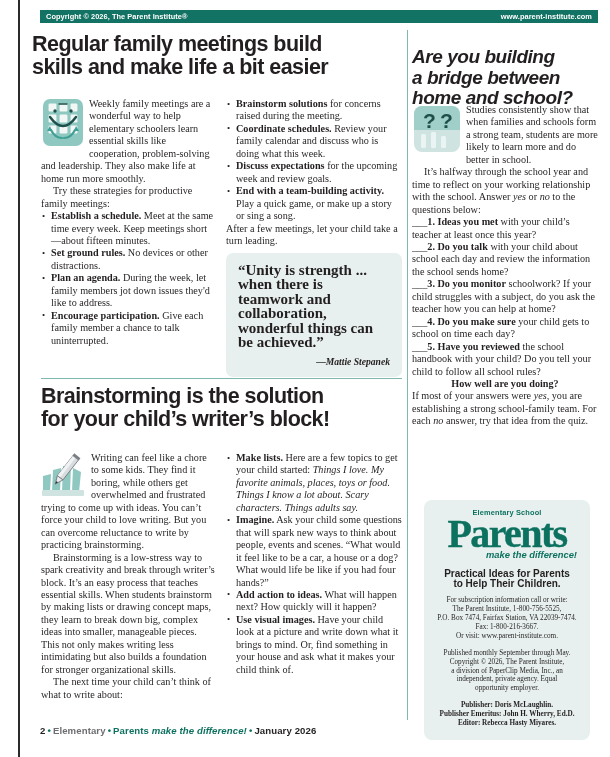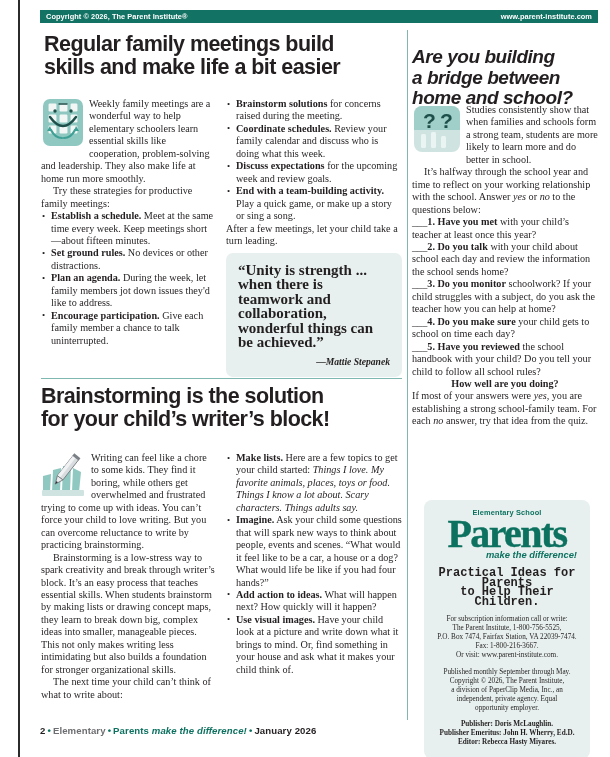--- a/index.html
+++ b/index.html
@@ -185,23 +185,23 @@
     font-family: "Liberation Sans", sans-serif;
     font-weight: bold;
     font-style: italic;
     font-size: 9.4px;
     color: #0d7160;
     margin: -4px 0 0 0;
     text-align: right;
     padding-right: 4px;
   }
   .mh-sub {
-    font-family: Liberation Mono, monospace;
-    font-weight: bold;
-    font-size: 12px;
+    font-family: Liberation Sans, sans-serif;
+    font-weight: bold;
+    font-size: 10px;
     line-height: 9.6px;
     color: #231f20;
     margin: 9px 0 0 0;
   }
   .mh-blk {
     font-family: "Liberation Serif", serif;
     font-size: 7.2px;
     line-height: 8.9px;
     color: #231f20;
     margin: 8px 0 0 0;
@@ -230,21 +230,21 @@
 
   <div class="spine"></div>
 
   <div class="topbar">
     <span class="left">Copyright © 2026, The Parent Institute®</span>
     <span class="right">www.parent-institute.com</span>
   </div>
 
   <div class="vrule" style="left:407px; top:30px; height:690px;"></div>
 
-  <h1 class="head" style="position:absolute; left:44px; top:33px; width:360px;">
+  <h1 class="head" style="position:absolute; left:32px; top:33px; width:360px;">
     <span>Regular family meetings build</span><br>
     <span>skills and make life a bit easier</span>
   </h1>
 
   <div class="art-meeting">
     <svg width="44" height="50" viewBox="0 0 44 50">
       <rect x="2" y="1" width="40" height="47" rx="7" fill="#8fc8c0"></rect>
       <g fill="#f2f7f6" stroke="#8fc8c0" stroke-width="1.1">
         <rect x="7" y="5" width="9" height="9" rx="1.5"></rect>
         <rect x="18" y="5" width="9" height="9" rx="1.5"></rect>
@@ -381,21 +381,21 @@
     </svg>
   </div>
 
   <div class="colC" style="top:104px;">
     <p class="body" style="text-indent:0;">
       <span style="float:left; width:54px; height:52px;"></span><span>Studies consistently show</span>
       <span>that when families and schools form a strong team, students are more likely to learn more and do better in school.</span>
     </p>
     <p class="body" style="text-indent:12px;"><span>It’s halfway through the school year and time to reflect on your working relationship with the school. Answer </span><i>yes</i><span> or </span><i>no</i><span> to the questions below:</span></p>
 
-    <p class="body" style="text-indent:0;"><span>___</span><b>1. </b><b>Have you met</b><span> with your child’s teacher at least once this year?</span></p>
+    <p class="body" style="text-indent:0;"><span>___</span><b>1. </b><b>Ideas you met</b><span> with your child’s teacher at least once this year?</span></p>
     <p class="body" style="text-indent:0;"><span>___</span><b>2. </b><b>Do you talk</b><span> with your child about school each day and review the information the school sends home?</span></p>
     <p class="body" style="text-indent:0;"><span>___</span><b>3. </b><b>Do you monitor</b><span> schoolwork? If your child struggles with a subject, do you ask the teacher how you can help at home?</span></p>
     <p class="body" style="text-indent:0;"><span>___</span><b>4. </b><b>Do you make sure</b><span> your child gets to school on time each day?</span></p>
     <p class="body" style="text-indent:0;"><span>___</span><b>5. </b><b>Have you reviewed</b><span> the school handbook with your child? Do you tell your child to follow all school rules?</span></p>
 
     <p class="body" style="text-indent:0; text-align:center; font-weight:bold;">How well are you doing?</p>
     <p class="body" style="text-indent:0;"><span>If most of your answers were </span><i>yes</i><span>, you are establishing a strong school-family team. For each </span><i>no</i><span> answer, try that idea from the quiz.</span></p>
   </div>
 
   <div class="masthead">

